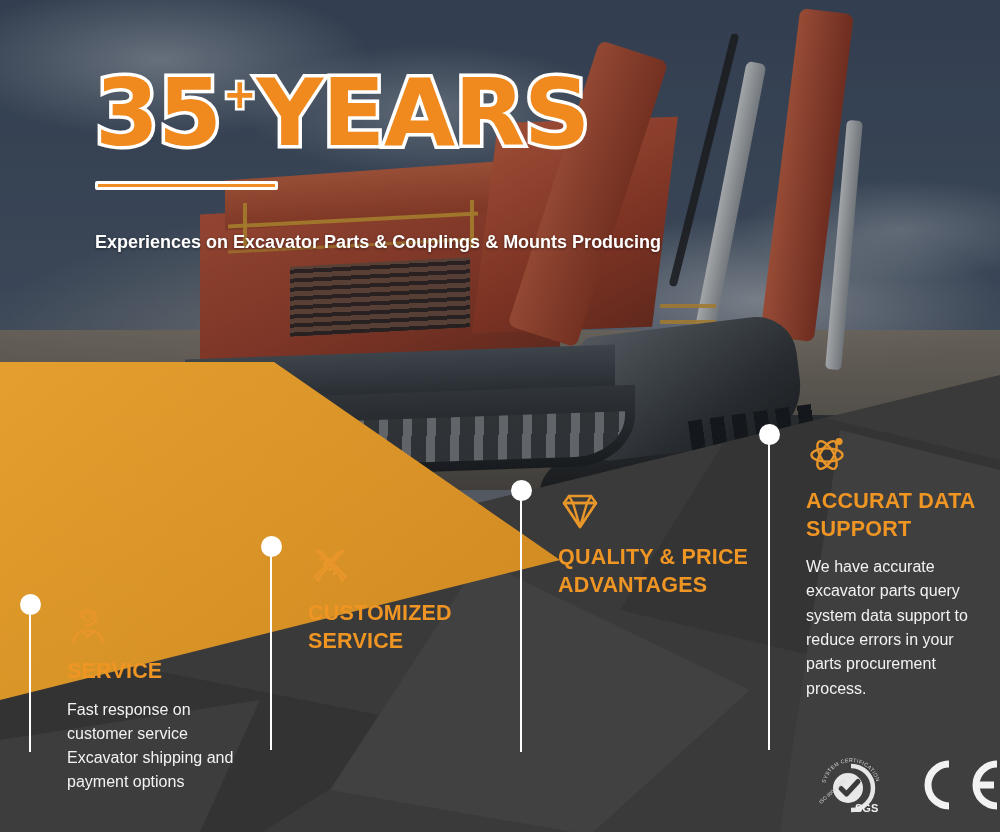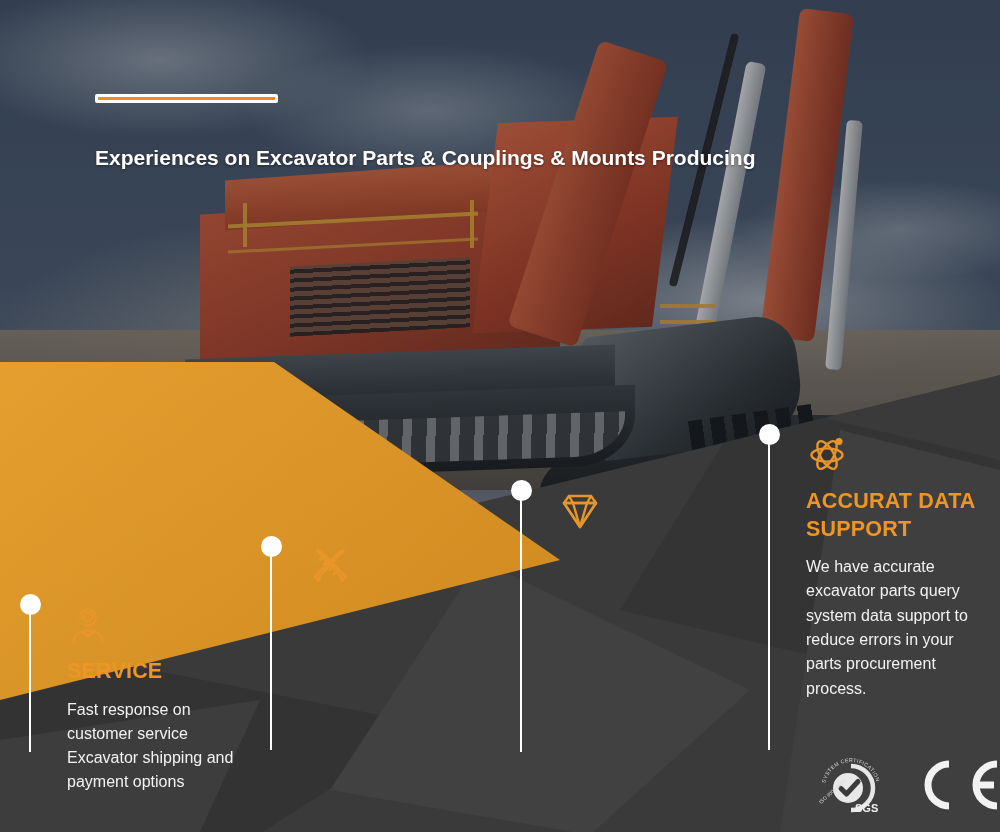--- a/index.html
+++ b/index.html
@@ -176,21 +176,21 @@
     paint-order:stroke fill;
     margin-left:2px;margin-top:4px;
   }
   .rule{
     margin-top:24px;width:183px;height:9px;background:#ef8d22;
     border:3px solid #ffffff;border-radius:2px;
   }
   .subtitle{
     margin-top:38px;
     color:#ffffff;
-    font-size:21px;
+    font-size:18px;
     font-weight:bold;
     line-height:1.6;
     max-width:680px;
     text-shadow:0 1px 3px rgba(0,0,0,.45);
   }
 
   
   .features{position:absolute;left:0;top:0;width:1000px;height:832px;}
   .feat{position:absolute;width:230px;}
   .feat .stem{position:absolute;left:0;top:0;width:2px;background:#ffffff;}
@@ -268,20 +268,25 @@
     <span class="f1"></span>
       <span class="f2"></span>
       <span class="f3"></span>
     <span class="f4"></span>
       <span class="f5"></span>
   </div>
 
   <div class="orange-wedge"></div>
 
   <div class="hero">
+    <div class="years-line">
+      <span class="years">35</span>
+      <span class="plus">+</span>
+      <span class="years">YEARS</span>
+    </div>
     <div class="rule"></div>
     <div class="subtitle">Experiences on Excavator Parts &amp; Couplings &amp; Mounts Producing</div>
   </div>
 
   <div class="features">
 
     <div class="feat" id="feat-service">
       <div class="stem"></div>
       <div class="dot"></div>
       <div class="inner">
@@ -303,34 +308,36 @@
       <div class="dot"></div>
       <div class="inner">
         <div class="ficon">
           <svg viewBox="0 0 44 40" fill="none" stroke="#e8962a" stroke-width="2.6" stroke-linecap="round" stroke-linejoin="round">
             <path d="M7 7l5-2 23 23-2 5-5 2L5 12z" stroke-width="0" fill="none"></path>
             <path d="M9 4.5l4.5 1.5 24 24.5-3.5 4-1.5-4.5z"></path>
             <path d="M35.5 4.5L31 6 7 30.5l3.5 4 1.5-4.5z"></path>
             <path d="M15 11l-3 3M19 15l-3 3M25 21l-3 3M29 25l-3 3"></path>
           </svg>
         </div>
+        <h3>CUSTOMIZED SERVICE</h3>
       </div>
     </div>
 
     <div class="feat" id="feat-quality">
       <div class="stem"></div>
       <div class="dot"></div>
       <div class="inner">
         <div class="ficon">
           <svg viewBox="0 0 44 40" fill="none" stroke="#e8962a" stroke-width="2.4" stroke-linecap="round" stroke-linejoin="round">
             <path d="M6 13h32L22 37z"></path>
             <path d="M11 6h22l5 7H6z"></path>
             <path d="M6 13l16 24 16-24M15 13l7 24M29 13l-7 24M11 6l4 7M33 6l-4 7"></path>
           </svg>
         </div>
+        <h3>QUALITY &amp; PRICE ADVANTAGES</h3>
       </div>
     </div>
 
     <div class="feat" id="feat-data">
       <div class="stem"></div>
       <div class="dot"></div>
       <div class="inner">
         <div class="ficon">
           <svg viewBox="0 0 44 40" fill="none" stroke="#e8962a" stroke-width="2.4">
             <ellipse cx="21" cy="21" rx="15.5" ry="6.6"></ellipse>

